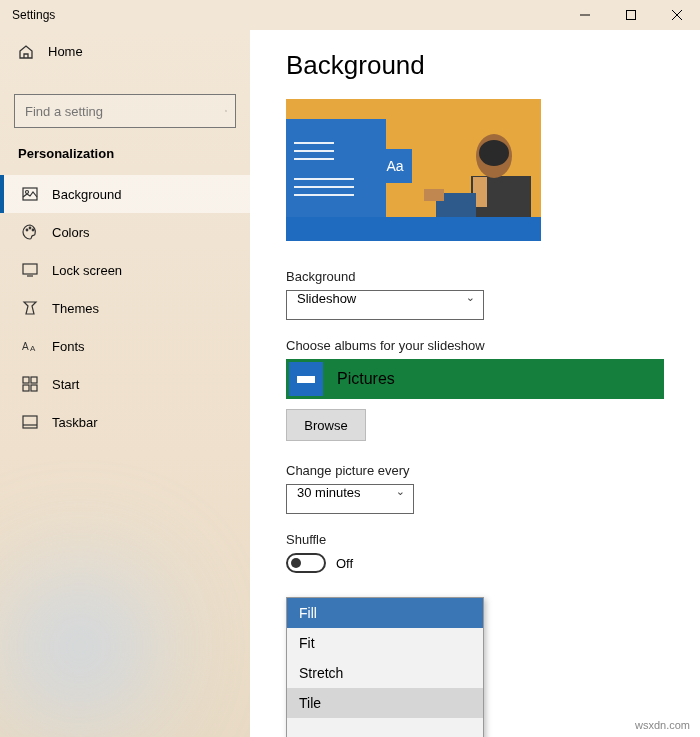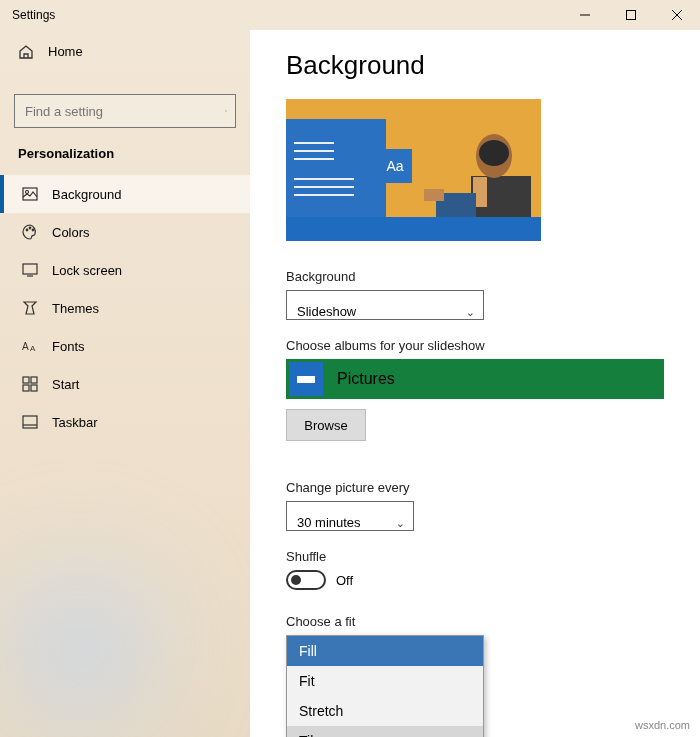--- a/index.html
+++ b/index.html
@@ -159,21 +159,21 @@
     .field-label {
       font-size: 13px;
       color: #222;
       margin-bottom: 6px;
     }
     .dropdown {
       width: 198px;
       height: 30px;
       border: 1px solid #666;
       display: flex;
-      align-items: flex-end;
+      align-items: flex-start;
       justify-content: space-between;
       padding: 0 8px 0 10px;
       font-size: 13px;
       margin-bottom: 18px;
       background: #fff;
     }
     .dropdown.small { width: 128px; }
     .chev { font-size: 11px; color: #444;}
     .album-row {
       display: flex;
@@ -190,21 +190,21 @@
       display: flex; align-items:center; justify-content:center;
     }
     .album-icon-inner { width: 18px; height: 7px; background:#fff;}
     .browse-btn {
       width: 80px;
       height: 32px;
       border: 1px solid #bbb;
       background: #dcdcdc;
       font-size: 13px;
       display: flex; align-items:center; justify-content:center;
-      margin-bottom: 39px;
+      margin-bottom: 22px;
     }
     .toggle-row { display:flex; align-items:center; gap:10px; margin-bottom:24px; margin-top:4px;}
     .toggle {
       width: 40px; height: 20px;
       border: 2px solid #333;
       border-radius: 10px;
       position: relative;
     }
     .toggle-knob {
       width: 10px; height: 10px;
@@ -388,21 +388,20 @@
     </div>
 
     <div class="field-label">Shuffle</div>
     <div class="toggle-row">
       <div class="toggle">
           <div class="toggle-knob"></div>
         </div>
       <span style="font-size:13px;">Off</span>
     </div>
 
-    <div class="field-label">Choose a fit</div>
     <div class="fit-dropdown">
       <div class="fit-option selected">
           <span>Fill</span>
         </div>
       <div class="fit-option">
           <span>Fit</span>
         </div>
       <div class="fit-option">
           <span>Stretch</span>
         </div>

